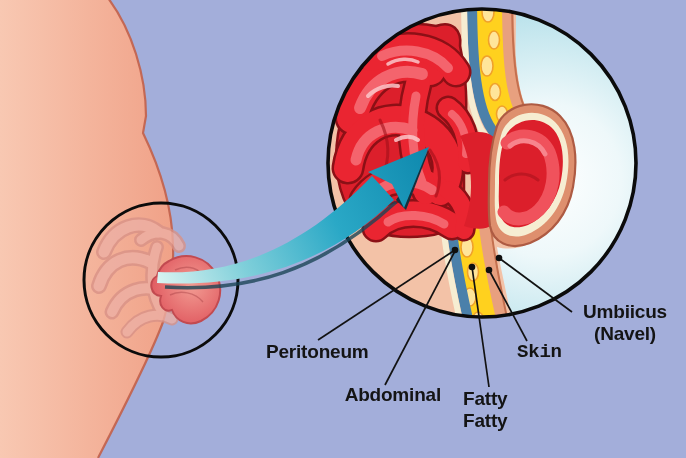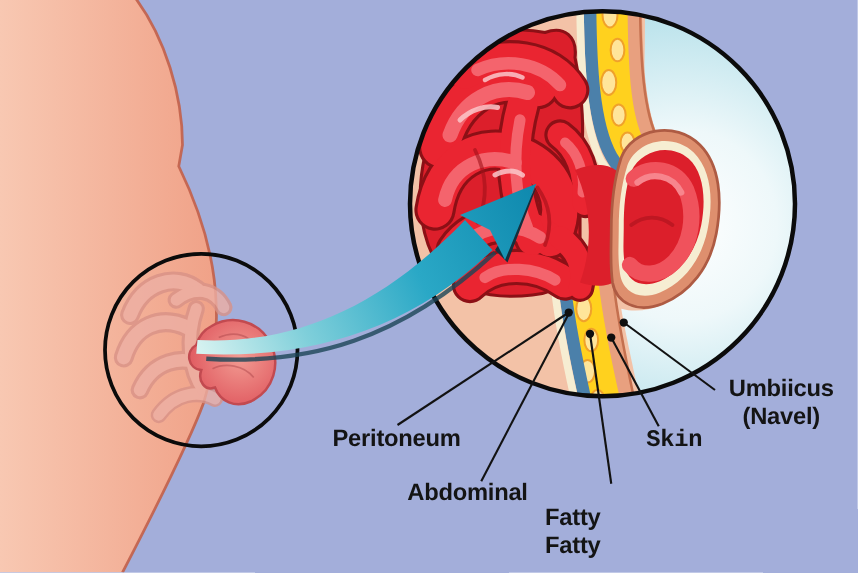--- a/index.html
+++ b/index.html
@@ -217,24 +217,24 @@
     <circle cx="455" cy="250" r="3.3"></circle>
     <circle cx="472" cy="267" r="3.3"></circle>
     <circle cx="489" cy="270" r="3.3"></circle>
     <circle cx="499" cy="258" r="3.3"></circle>
   </g>
 </svg>
 
   <div class="lbl" style="left:224px;top:341px;margin-left:42px;">
     <span>Peritoneum</span>
   </div>
-  <div class="lbl center" style="left:307px;top:384px;width:134px;">
+  <div class="lbl center" style="left:307px;top:384px;width:134px;text-align:right;">
     <span>Abdominal</span>
   </div>
-  <div class="lbl" style="left:436px;top:388px;margin-top:16px;">
+  <div class="lbl" style="left:463px;top:388px;">
     <span>Fatty</span>
     <span>Fatty</span>
   </div>
   <div class="lbl" style="left:517px;top:341px;font-family:Liberation Mono, monospace;">
     <span>Skin</span>
   </div>
   <div class="lbl center" style="left:562px;top:301px;width:126px;">
     <span>Umbiicus</span>
     <span>(Navel)</span>
   </div>

